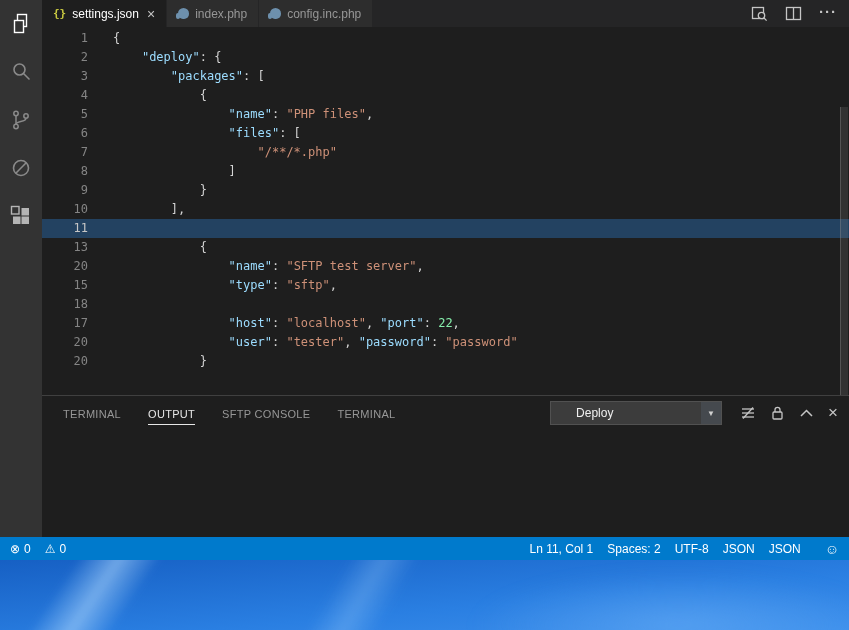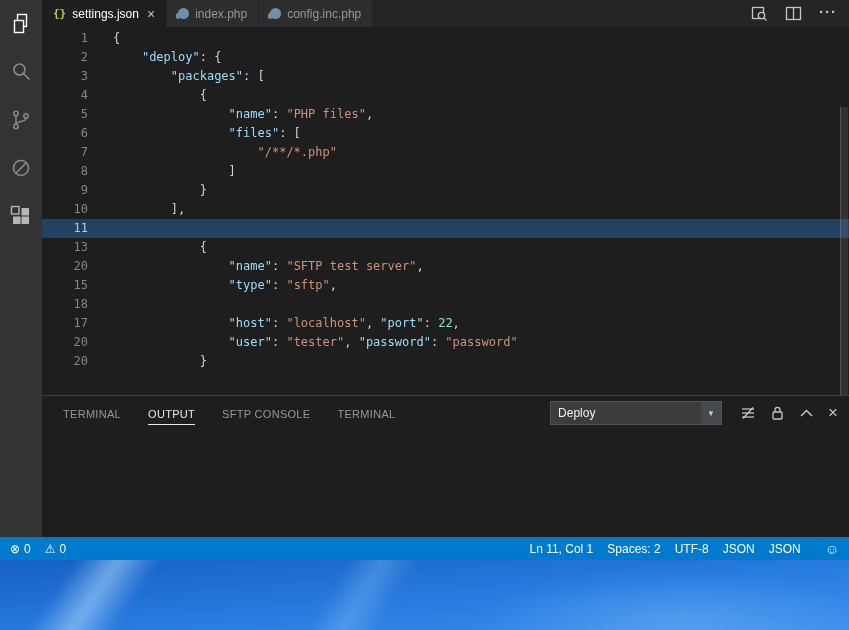--- a/index.html
+++ b/index.html
@@ -65,21 +65,21 @@
 
   
   .panel{height:141px;flex:0 0 auto;border-top:1px solid #404040;background:#1e1e1e;display:flex;flex-direction:column;}
   .panel-header{height:34px;display:flex;align-items:center;padding-left:21px;flex:0 0 auto;}
   .panel-tab{font-size:11px;letter-spacing:.3px;color:#979797;margin-right:27px;cursor:pointer;
              padding:4px 0;border-bottom:1px solid transparent;}
   .panel-tab.active{color:#e7e7e7;border-bottom-color:#e7e7e7;}
   .panel-actions{margin-left:auto;display:flex;align-items:center;gap:14px;padding-right:11px;}
   .dropdown{display:flex;align-items:center;width:170px;height:22px;background:#3c3c3c;border:1px solid #515151;
             color:#f0f0f0;font-size:12px;cursor:pointer;margin-right:4px;}
-  .dd-label{flex:1;padding-left:7px;}
+  .dd-label{flex:1;padding-left:25px;}
   .dd-arrow{width:20px;height:100%;display:flex;align-items:center;justify-content:center;
             background:#45494e;color:#d0d0d0;font-size:8px;}
   .pa{display:flex;align-items:center;color:#c5c5c5;cursor:pointer;}
   .pa.close{font-size:17px;line-height:1;padding-bottom:2px;}
   .panel-content{flex:1;}
 
   
   .statusbar{height:23px;background:#007acc;color:#ffffff;display:flex;align-items:center;
              font-size:12px;padding:0 10px;flex:0 0 auto;}
   .sb-left{display:flex;align-items:center;gap:4px;}

